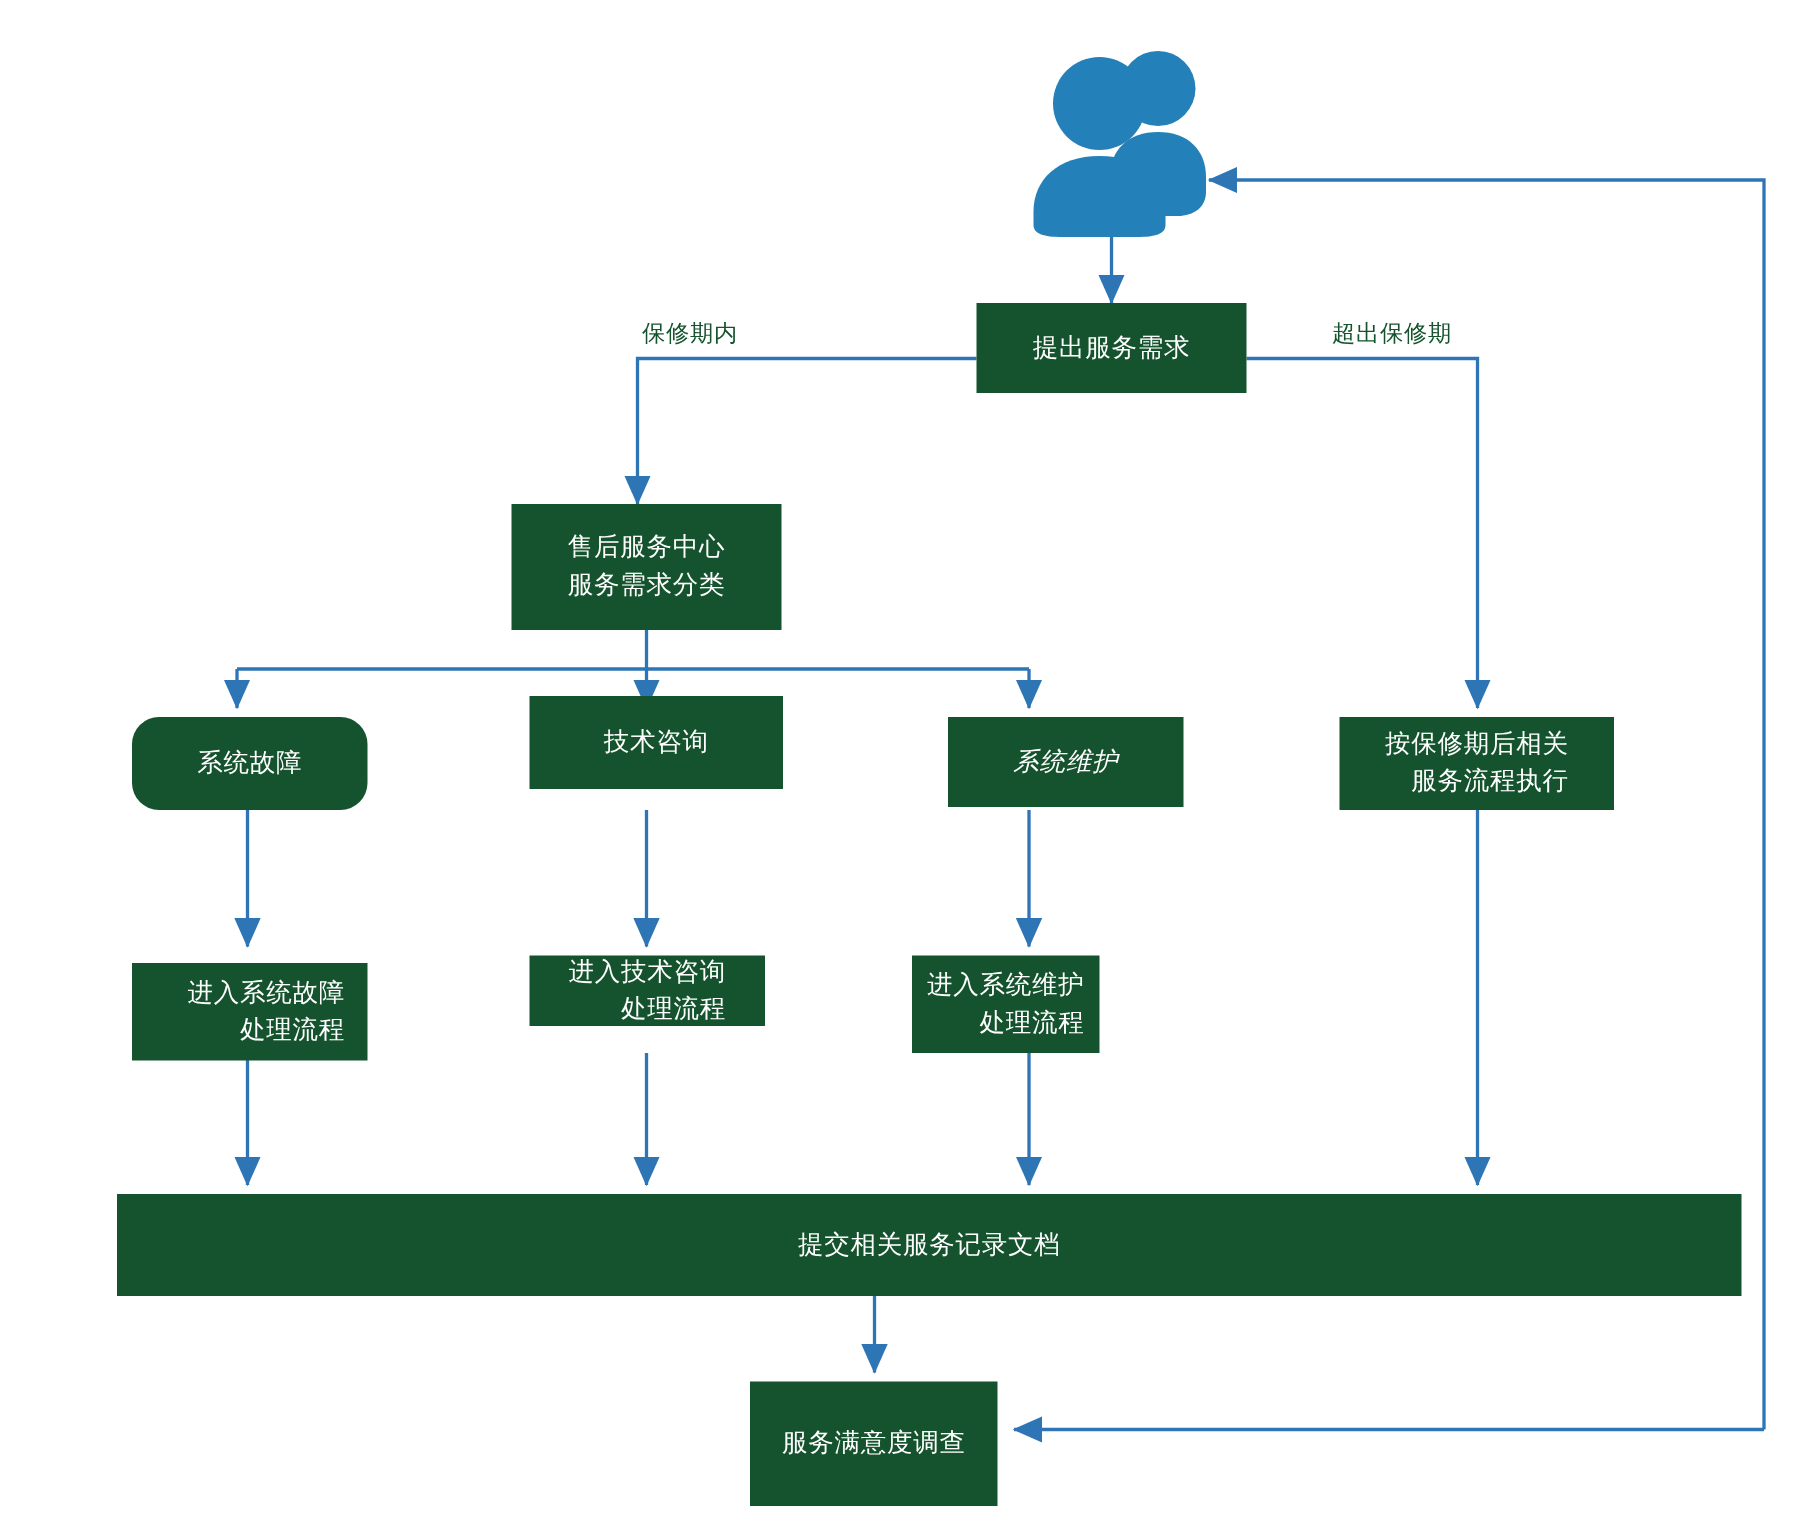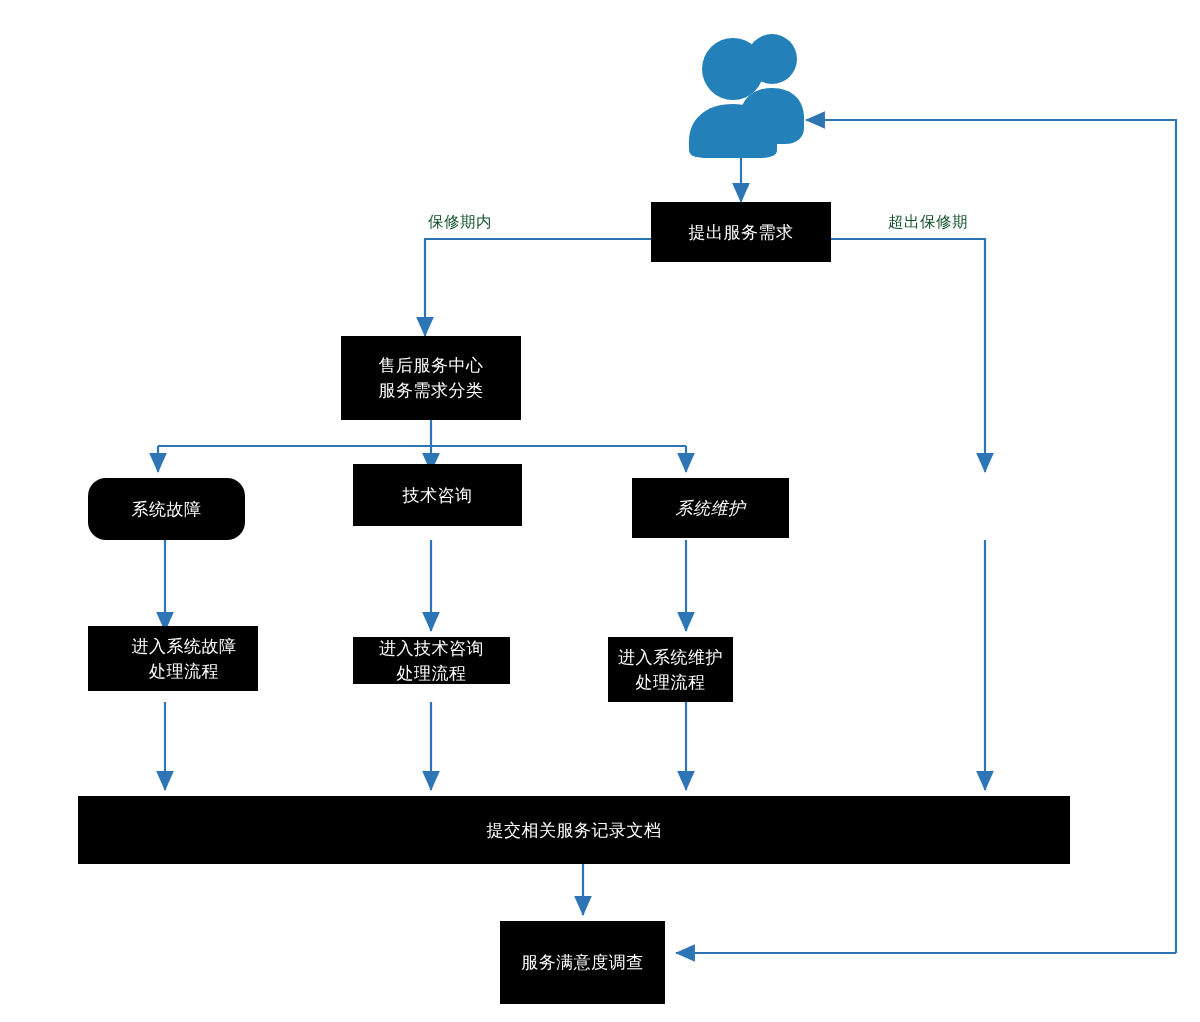--- a/index.html
+++ b/index.html
@@ -22,26 +22,26 @@
     position: absolute;
     left: 0;
     top: 0;
     width: 1200px;
     height: 1022px;
     pointer-events: none;
   }
   .node {
     position: absolute;
     box-sizing: border-box;
-    background: #000000;
+    background: #14532d;
     color: #ffffff;
     display: flex;
     align-items: center;
     justify-content: center;
-    text-align: center;
+    text-align: right;
     font-size: 17px;
     line-height: 1.45;
     letter-spacing: 0.5px;
     white-space: pre-line;
   }
   .edge-label {
     position: absolute;
     color: #14532d;
     font-size: 15.5px;
     letter-spacing: 0.5px;
@@ -107,31 +107,33 @@
 
   <div class="node" style="left:341px; top:336px; width:180px; height:84px;">售后服务中心
 服务需求分类</div>
 
   <div class="node" style="left:88px; top:478px; width:157px; height:62px;border-radius:18px;">系统故障</div>
 
   <div class="node" style="left:353px; top:464px; width:169px; height:62px;">技术咨询</div>
 
   <div class="node" style="left:632px; top:478px; width:157px; height:60px;font-style:italic;">系统维护</div>
 
+  <div class="node" style="left:893px; top:478px; width:183px; height:62px;">按保修期后相关
+服务流程执行</div>
 
-  <div class="node" style="left:88px; top:626px; width:170px; height:65px;padding-left:22px;">进入系统故障
+  <div class="node" style="left:88px; top:642px; width:157px; height:65px;padding-left:22px;">进入系统故障
 处理流程</div>
 
   <div class="node" style="left:353px; top:637px; width:157px; height:47px;">进入技术咨询
 处理流程</div>
 
   <div class="node" style="left:608px; top:637px; width:125px; height:65px;">进入系统维护
 处理流程</div>
 
-  <div class="node" style="left:78px; top:796px; width:992px; height:68px;">提交相关服务记录文档</div>
+  <div class="node" style="left:78px; top:796px; width:1083px; height:68px;">提交相关服务记录文档</div>
 
   <div class="node" style="left:500px; top:921px; width:165px; height:83px;">服务满意度调查</div>
 
   <div class="edge-label" style="left:428px; top:212px;">保修期内</div>
 
   <div class="edge-label" style="left:888px; top:212px;">超出保修期</div>
 
 </div>
 
 </body></html>

